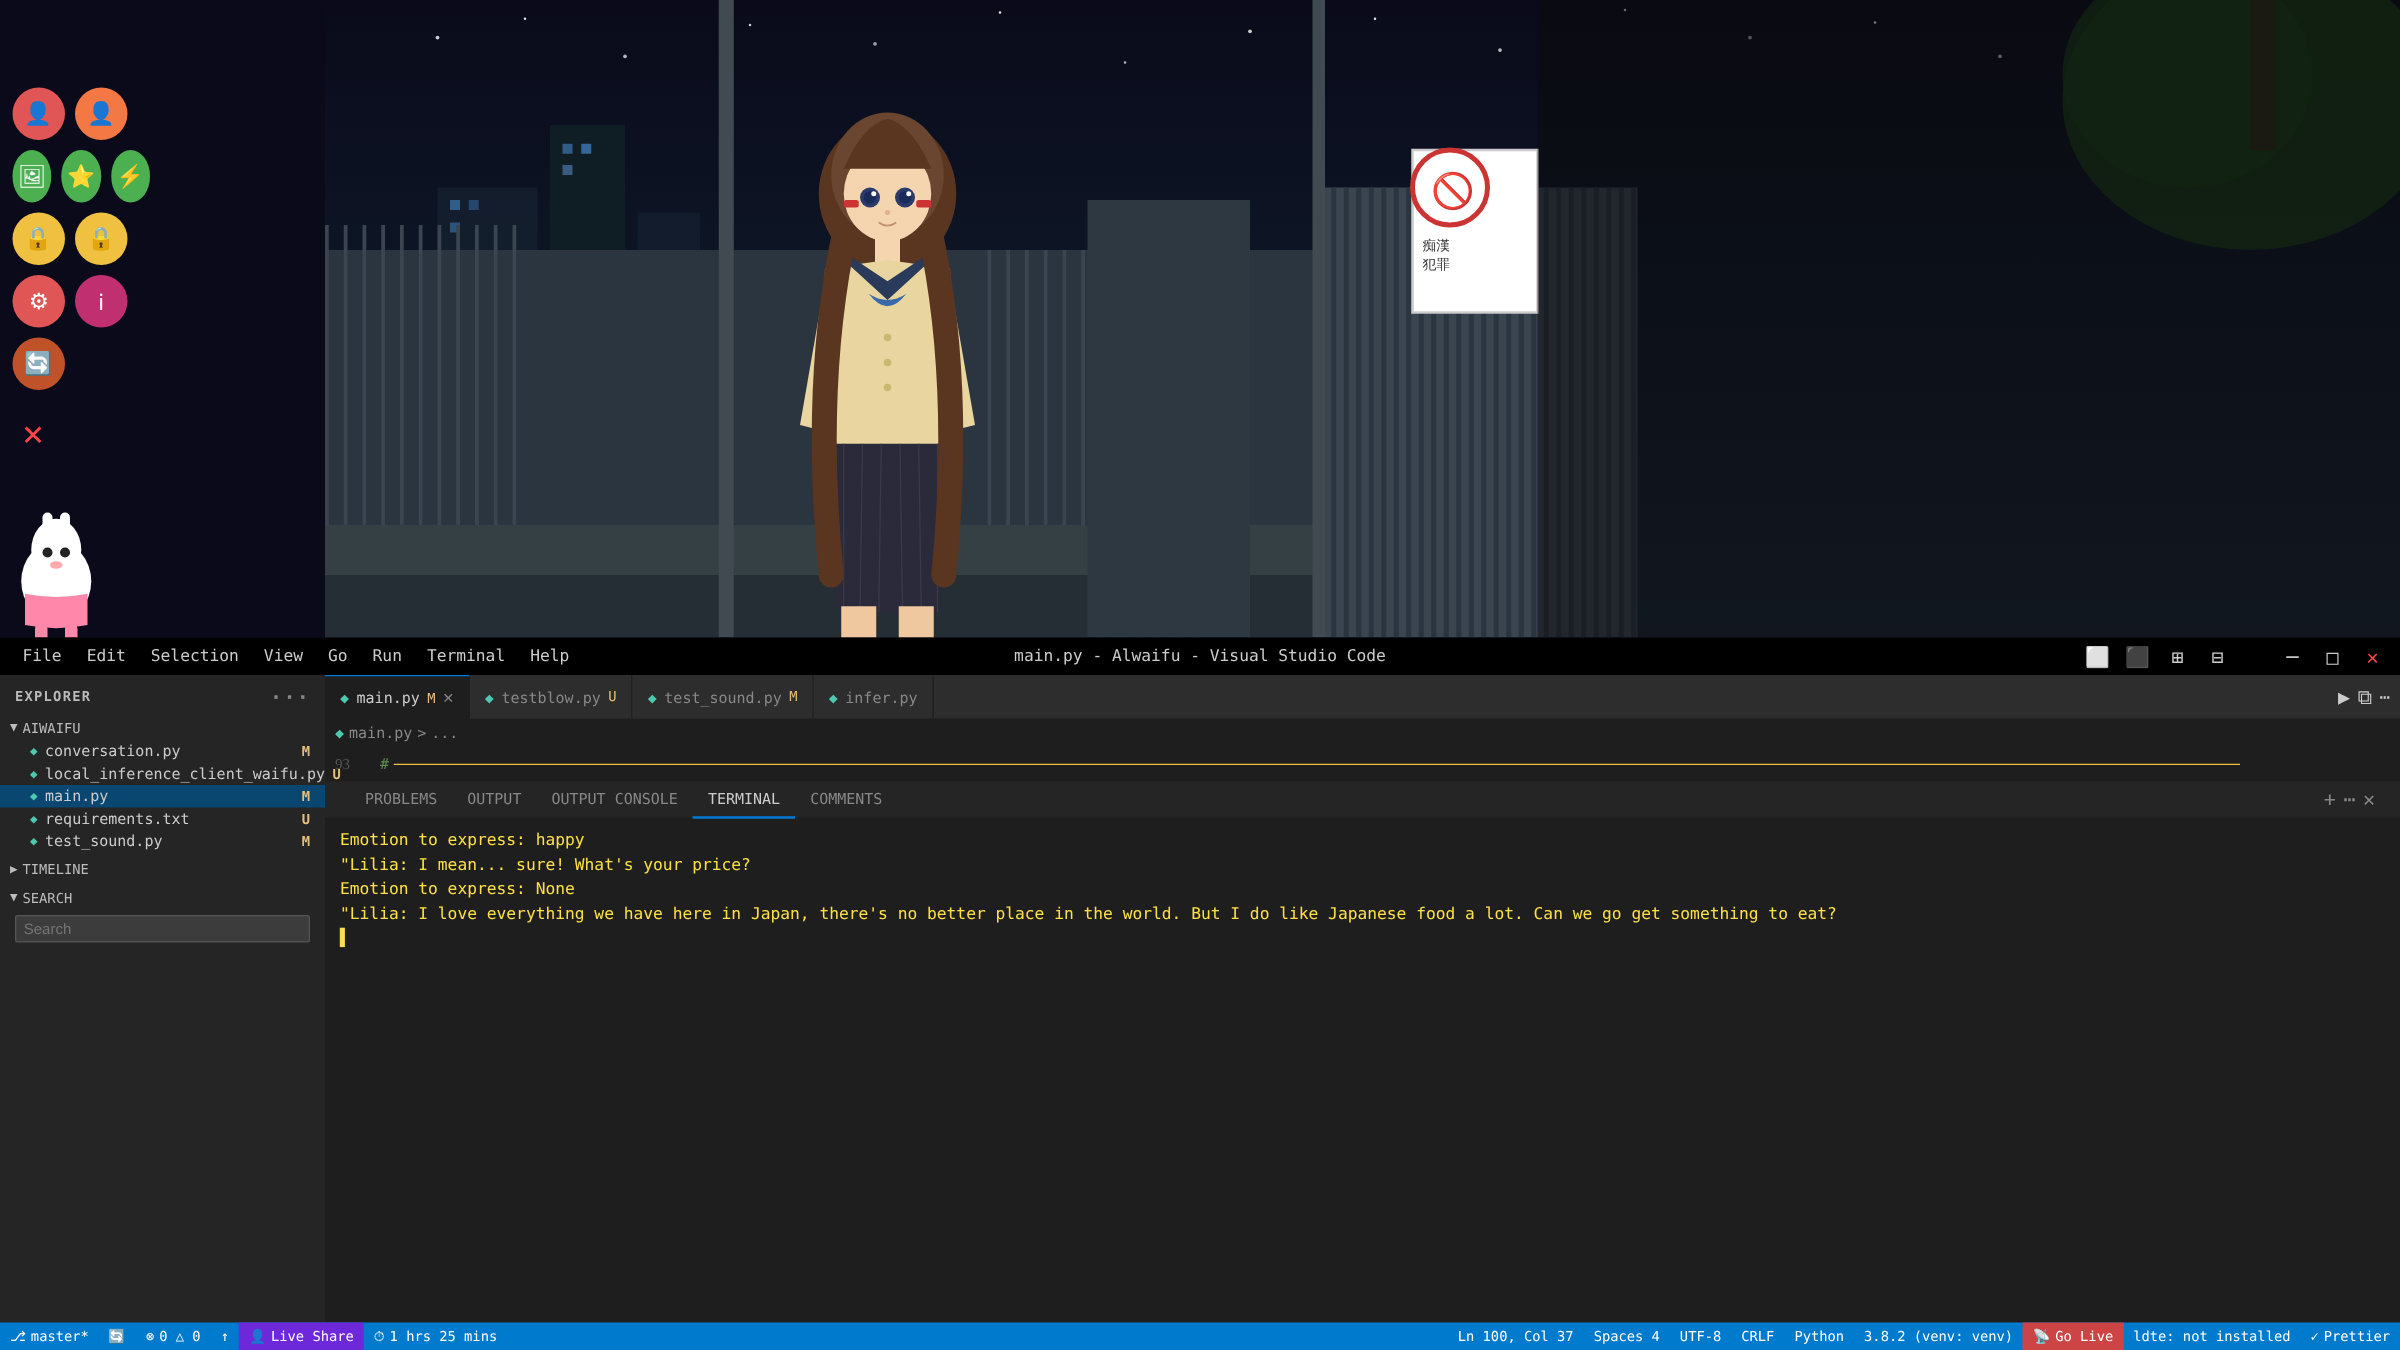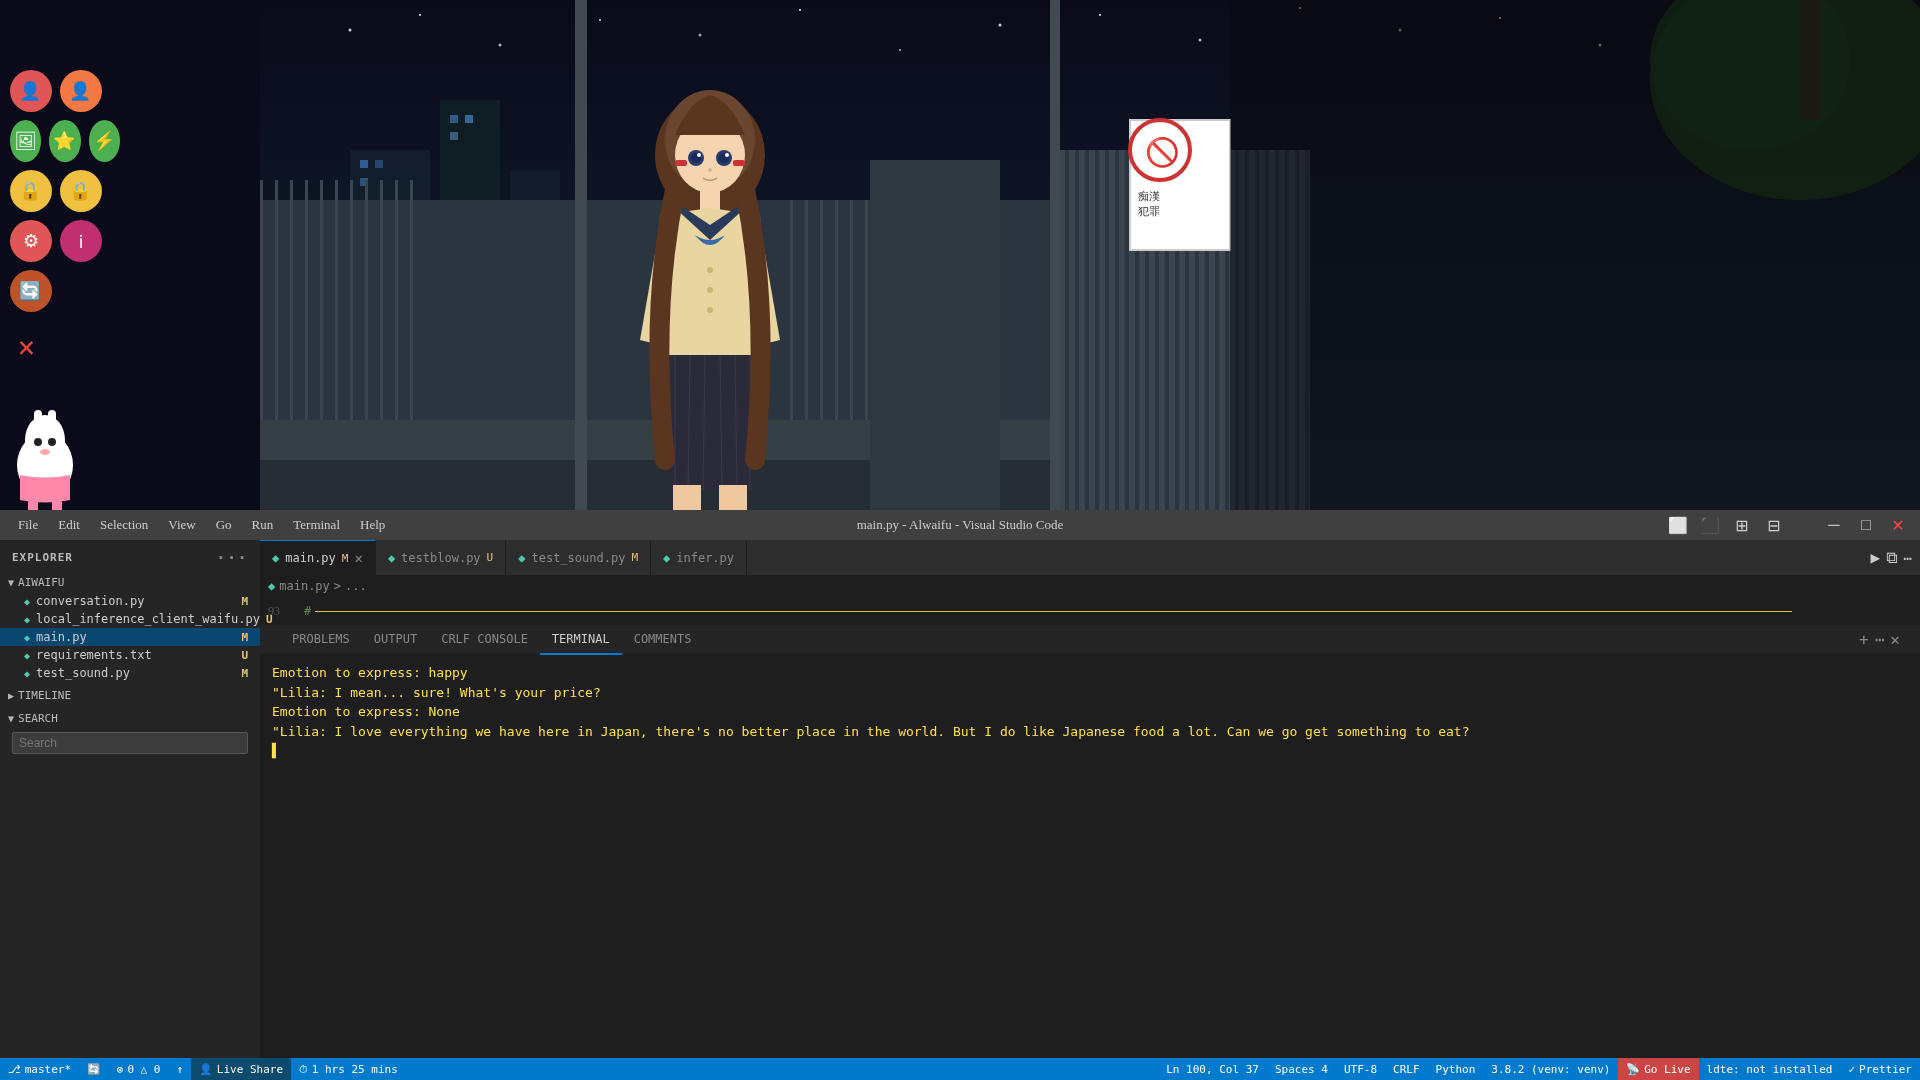--- a/index.html
+++ b/index.html
@@ -56,26 +56,25 @@
       color: white;
     }
 
     
     .menubar {
       position: absolute;
       top: 510px;
       left: 0;
       width: 1920px;
       height: 30px;
-      background: #404040;
+      background: #000000;
       display: flex;
       align-items: center;
       padding: 0 10px;
       gap: 4px;
-      font-family: Liberation Serif, serif;
     }
 
     .menubar-item {
       color: #cccccc;
       font-size: 13px;
       padding: 2px 8px;
       cursor: pointer;
       border-radius: 3px;
     }
 
@@ -721,21 +720,21 @@
     <div style="padding:4px 12px;">
       <input type="text" style="width: 100%; background: rgb(60, 60, 60); border: 1px solid rgb(85, 85, 85); color: rgb(204, 204, 204); padding: 3px 6px; font-size: 12px; border-radius: 2px;" placeholder="Search">
     </div>
   </div>
 </div>
 
 <div class="terminal-panel">
   <div class="terminal-tabs">
     <div class="term-tab">PROBLEMS</div>
     <div class="term-tab">OUTPUT</div>
-    <div class="term-tab">CRLF CONSOLE</div>
+    <div class="term-tab">OUTPUT CONSOLE</div>
     <div class="term-tab active">TERMINAL</div>
     <div class="term-tab">COMMENTS</div>
     <div class="term-tab-controls">
       <span style="cursor:pointer;">+</span>
       <span style="cursor:pointer;">⋯</span>
       <span style="cursor:pointer;">✕</span>
     </div>
   </div>
   <div style="display:flex;flex:1;">
     <div class="terminal-content">
@@ -758,21 +757,21 @@
     <div class="status-item">
       <span>🔄</span>
     </div>
     <div class="status-item">
       <span>⊗</span>
       <span>0 △ 0</span>
     </div>
     <div class="status-item">
       <span>↑</span>
     </div>
-    <div class="status-item" style="background:#0c4a6e;">
+    <div class="status-item" style="background:#6d28d9;">
       <span>👤</span>
       <span>Live Share</span>
     </div>
     <div class="status-item">
       <span>⏱</span>
       <span>1 hrs 25 mins</span>
     </div>
   </div>
   <div class="status-right">
     <div class="status-item">

